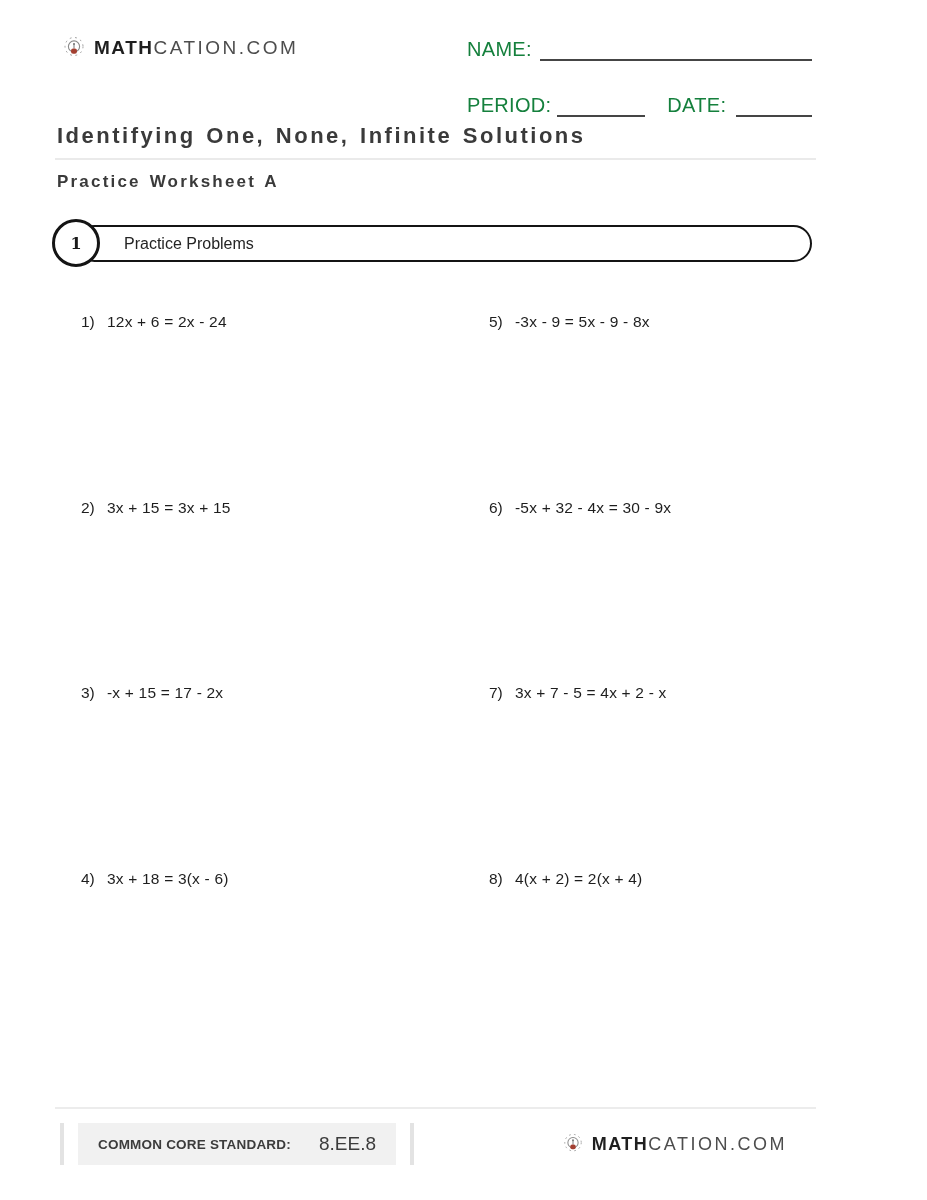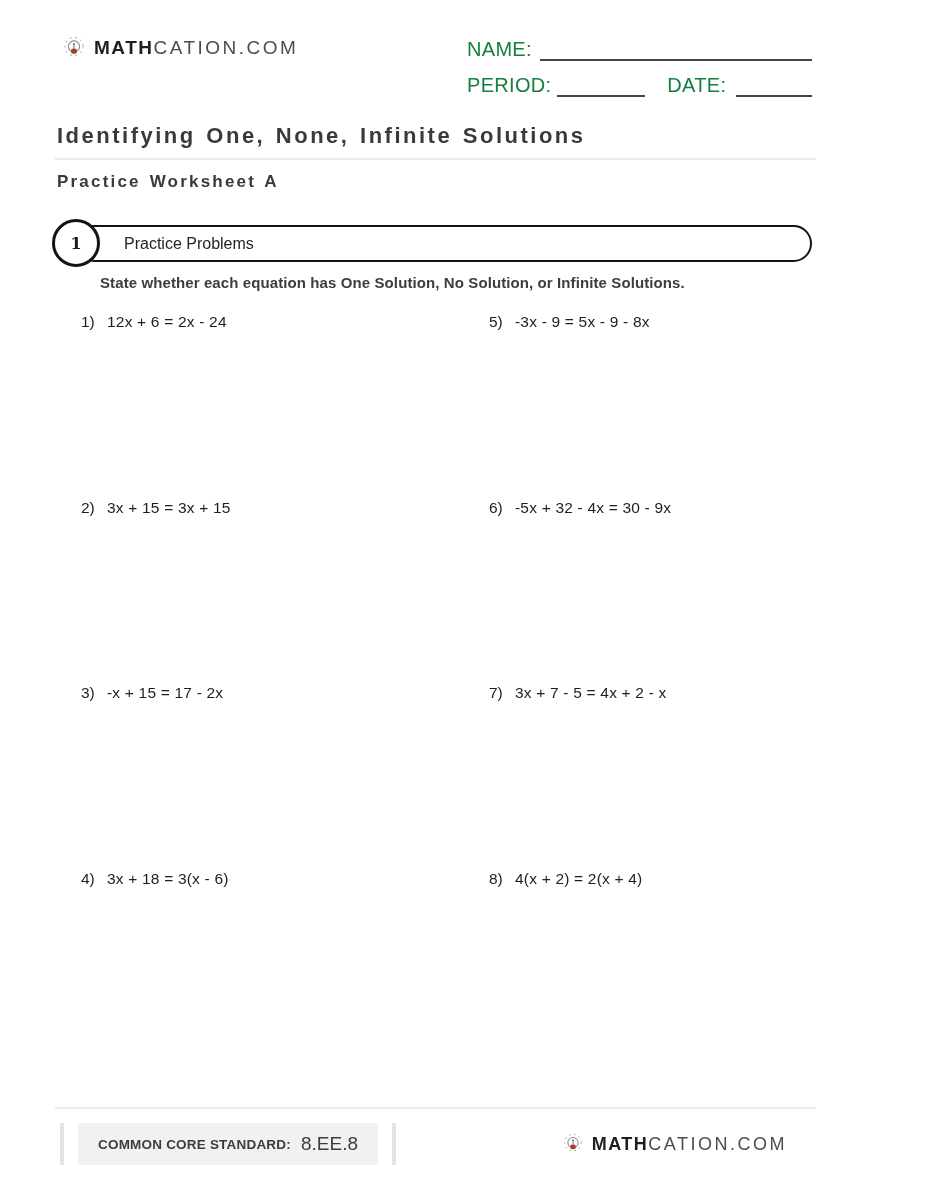--- a/index.html
+++ b/index.html
@@ -33,21 +33,21 @@
   .field-row { display: flex; align-items: flex-end; }
   .field-row + .field-row { margin-top: 13px; }
   .field-label {
     font-weight: normal; font-size: 20px; color: #15803d;
     letter-spacing: 0.3px; white-space: nowrap;
   }
   .fill-line { border-bottom: 2px solid #454545; height: 16px; }
   .line-name { flex: 1; margin-left: 8px; }
   .line-period { width: 88px; margin-left: 6px; }
   .line-date { flex: 1; margin-left: 10px; }
-  .date-label { margin-left: 22px; }
+  .date-label { margin-left: 22px; margin-top: 20px; }
 
   
   .doc-title {
     position: absolute; top: 123px; left: 57px; right: 52px;
     font-size: 22px; font-weight: bold; color: #3a3a3a;
     letter-spacing: 2.5px; word-spacing: 2px; white-space: nowrap;
   }
   .title-rule {
     position: absolute; top: 158px; left: 55px; right: 52px;
     border-top: 2px solid #eaeaea;
@@ -111,21 +111,21 @@
   .footer {
     position: absolute; top: 1121px; left: 60px; right: 81px; height: 46px;
     display: flex; align-items: center;
   }
   .copyright { flex: 1; font-size: 13px; color: #4a4a4a; line-height: 1.3; }
   .f-divider { width: 4px; height: 42px; background: #e3e3e3; flex: none; }
   .standard-box {
     background: #f1f1f1;
     margin: 0 14px;
     padding: 10px 20px;
-    display: flex; align-items: center; gap: 10px;
+    display: flex; align-items: center; gap: 28px;
     white-space: nowrap;
   }
   .standard-label { font-weight: bold; font-size: 13.5px; color: #3c3c3c; letter-spacing: 0.2px; }
   .standard-value { font-size: 19px; color: #3c3c3c; }
   .footer-logo-wrap { flex: 1; display: flex; justify-content: flex-end; }
   .footer .logo-text { font-size: 18px; }
 </style>
 </head>
 <body>
 
@@ -160,21 +160,20 @@
   </div>
 
   <div class="doc-title">Identifying One, None, Infinite Solutions</div>
   <div class="title-rule"></div>
   <div class="doc-subtitle">Practice Worksheet A</div>
 
   <div class="section-banner">
     <div class="section-pill">Practice Problems</div>
     <div class="section-circle">1</div>
   </div>
-  <div class="section-instructions">State whether each equation has One Solution, No Solution, or Infinite Solutions.</div>
 
   <div class="problems">
     <div class="problem">
       <span class="p-num">1)</span>
       <span class="p-eq">12x + 6 = 2x - 24</span>
     </div>
     <div class="problem">
       <span class="p-num">5)</span>
       <span class="p-eq">-3x - 9 = 5x - 9 - 8x</span>
     </div>

